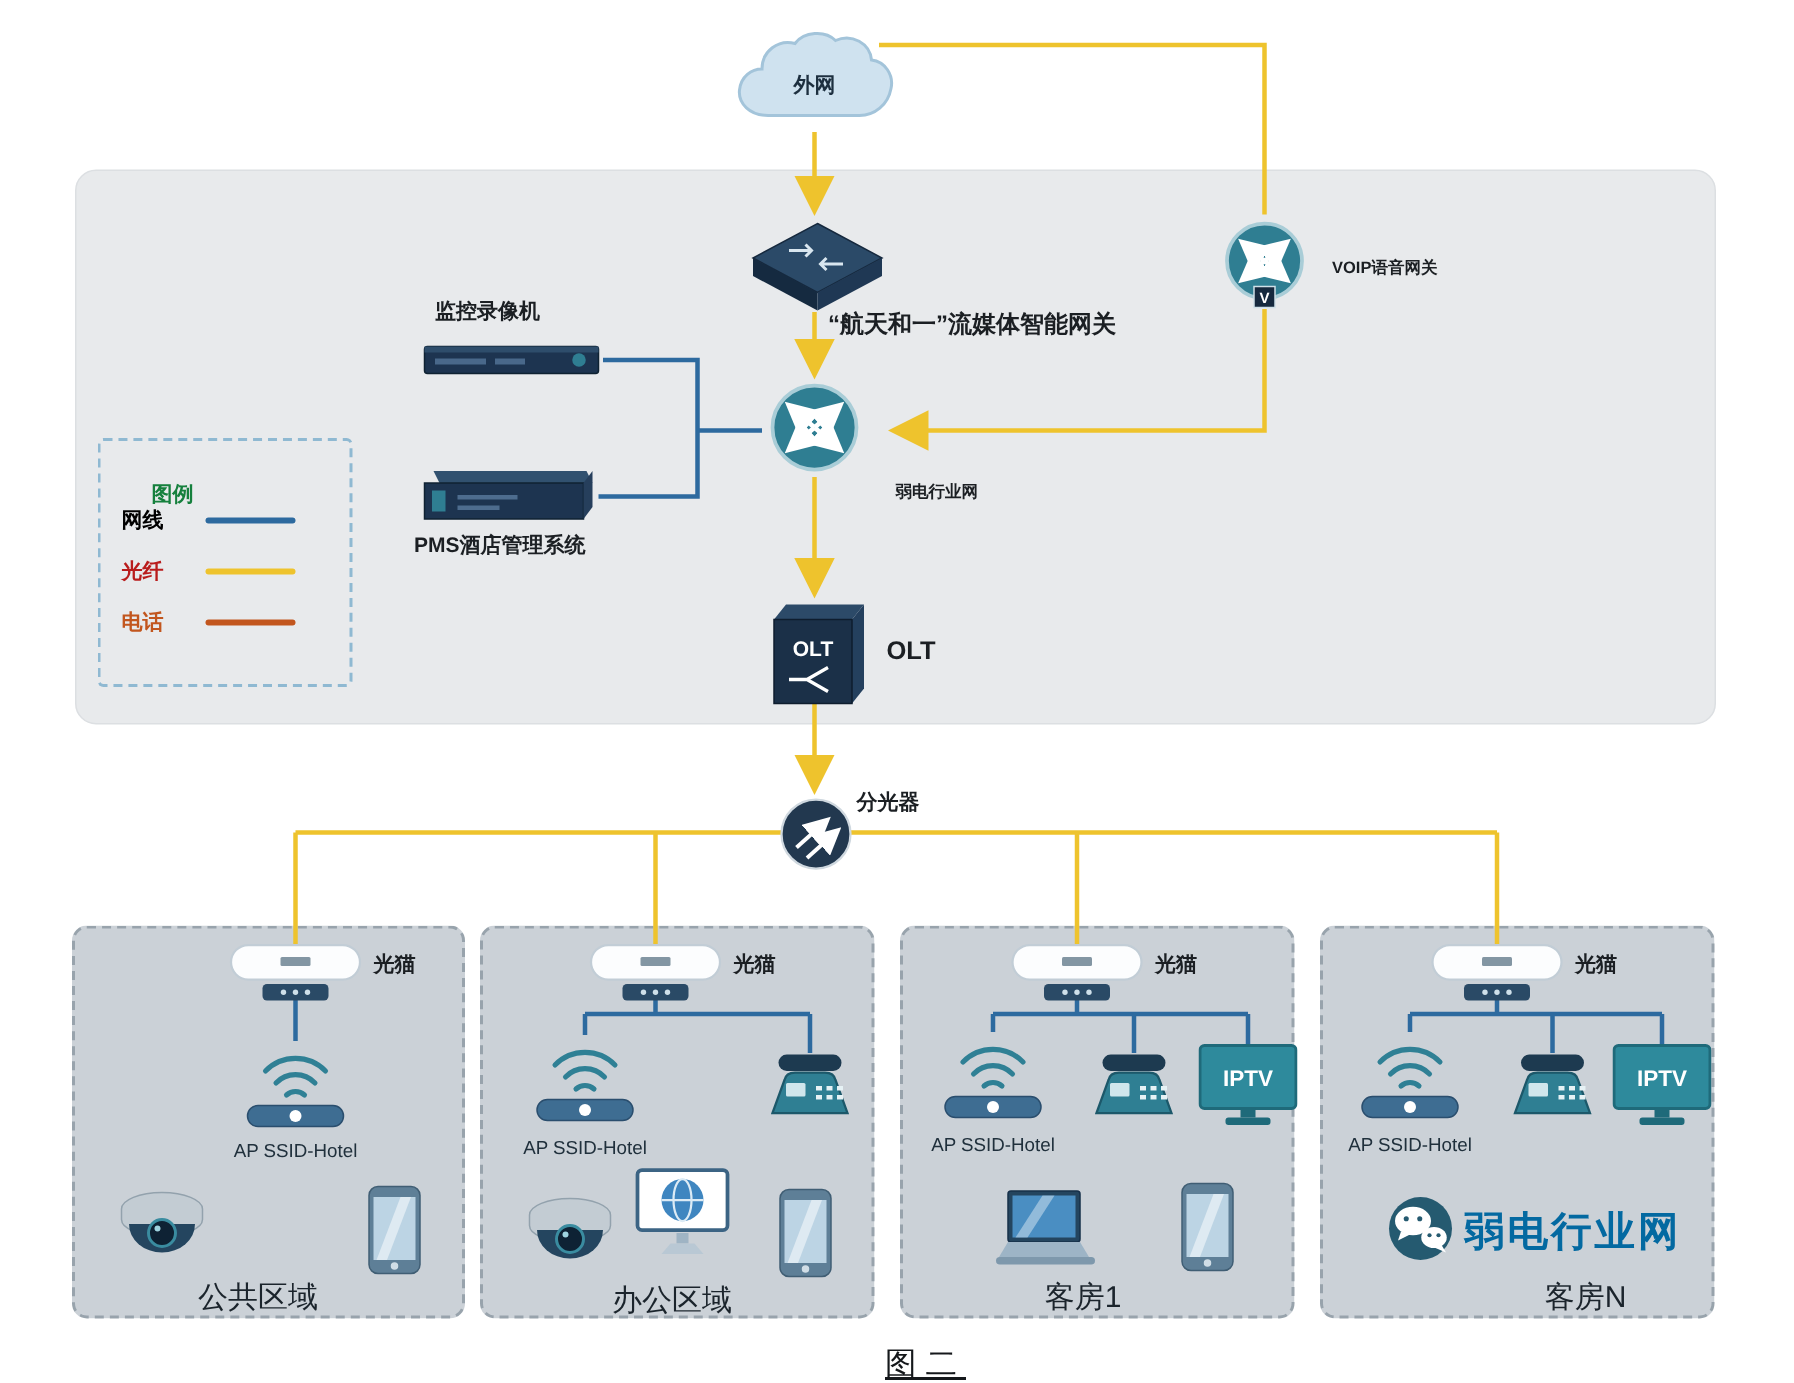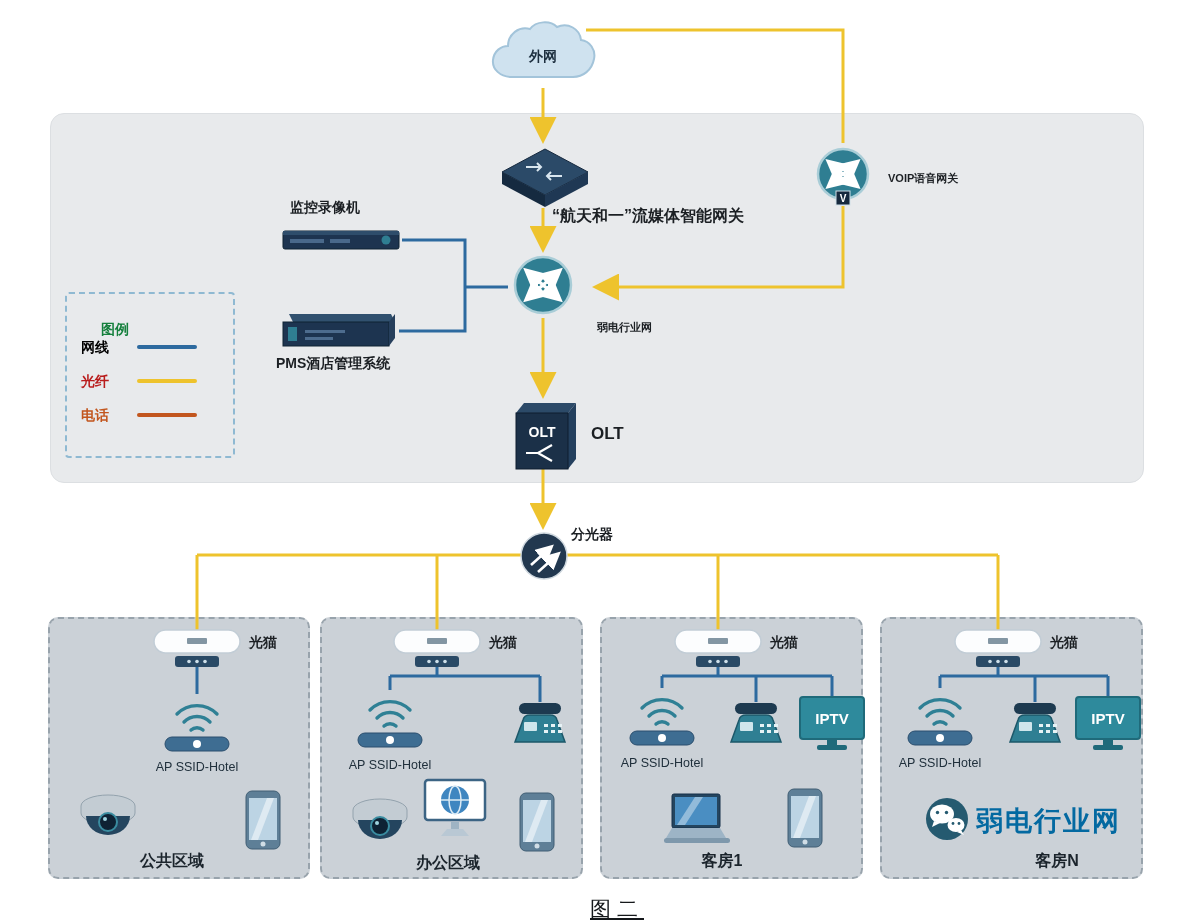--- a/index.html
+++ b/index.html
@@ -13,21 +13,21 @@
   .zone2{left:320px;width:259px;}
   .zone3{left:600px;width:259px;}
   .zone4{left:880px;width:259px;}
   #lines{left:0;top:0;z-index:5;pointer-events:none;}
   .content{z-index:10;}
   
   .title{left:106px;top:30px;font-size:35px;font-weight:bold;color:#2633c9;letter-spacing:2px;}
   .lbl{font-weight:bold;color:#1b1f23;font-size:11px;white-space:nowrap;}
   .lbl14{font-weight:bold;color:#1b1f23;font-size:14px;white-space:nowrap;}
   .aplbl{font-size:12.5px;color:#20303c;text-align:center;width:120px;white-space:nowrap;}
-  .zname{font-size:16px;font-weight:bold;color:#1b242c;text-align:center;width:120px;}
+  .zname{font-size:20px;font-weight:normal;color:#1b242c;text-align:center;width:120px;}
   .cloudlbl{width:110px;text-align:center;font-size:14px;font-weight:bold;color:#1d2f3f;}
   .caption{width:100px;text-align:center;font-size:21px;color:#15181b;letter-spacing:6px;}
   .watermark{font-size:27px;font-weight:bold;color:#0369a1;letter-spacing:2px;}
   
   .legend{left:65px;top:292px;width:166px;height:162px;border:2px dashed #8fb9d2;border-radius:4px;}
   .legend .ltitle{position:absolute;left:34px;top:14px;font-size:14px;font-weight:bold;color:#15803d;margin-top:13px;}
   .lrow{position:absolute;left:14px;height:18px;}
   .lrow .ltext{font-size:14px;font-weight:bold;}
   .lswatch{position:absolute;left:56px;top:7px;width:60px;height:4px;border-radius:2px;}
   .lt-net{color:#000000}.lt-fiber{color:#b91c1c}.lt-tel{color:#c2561e}

